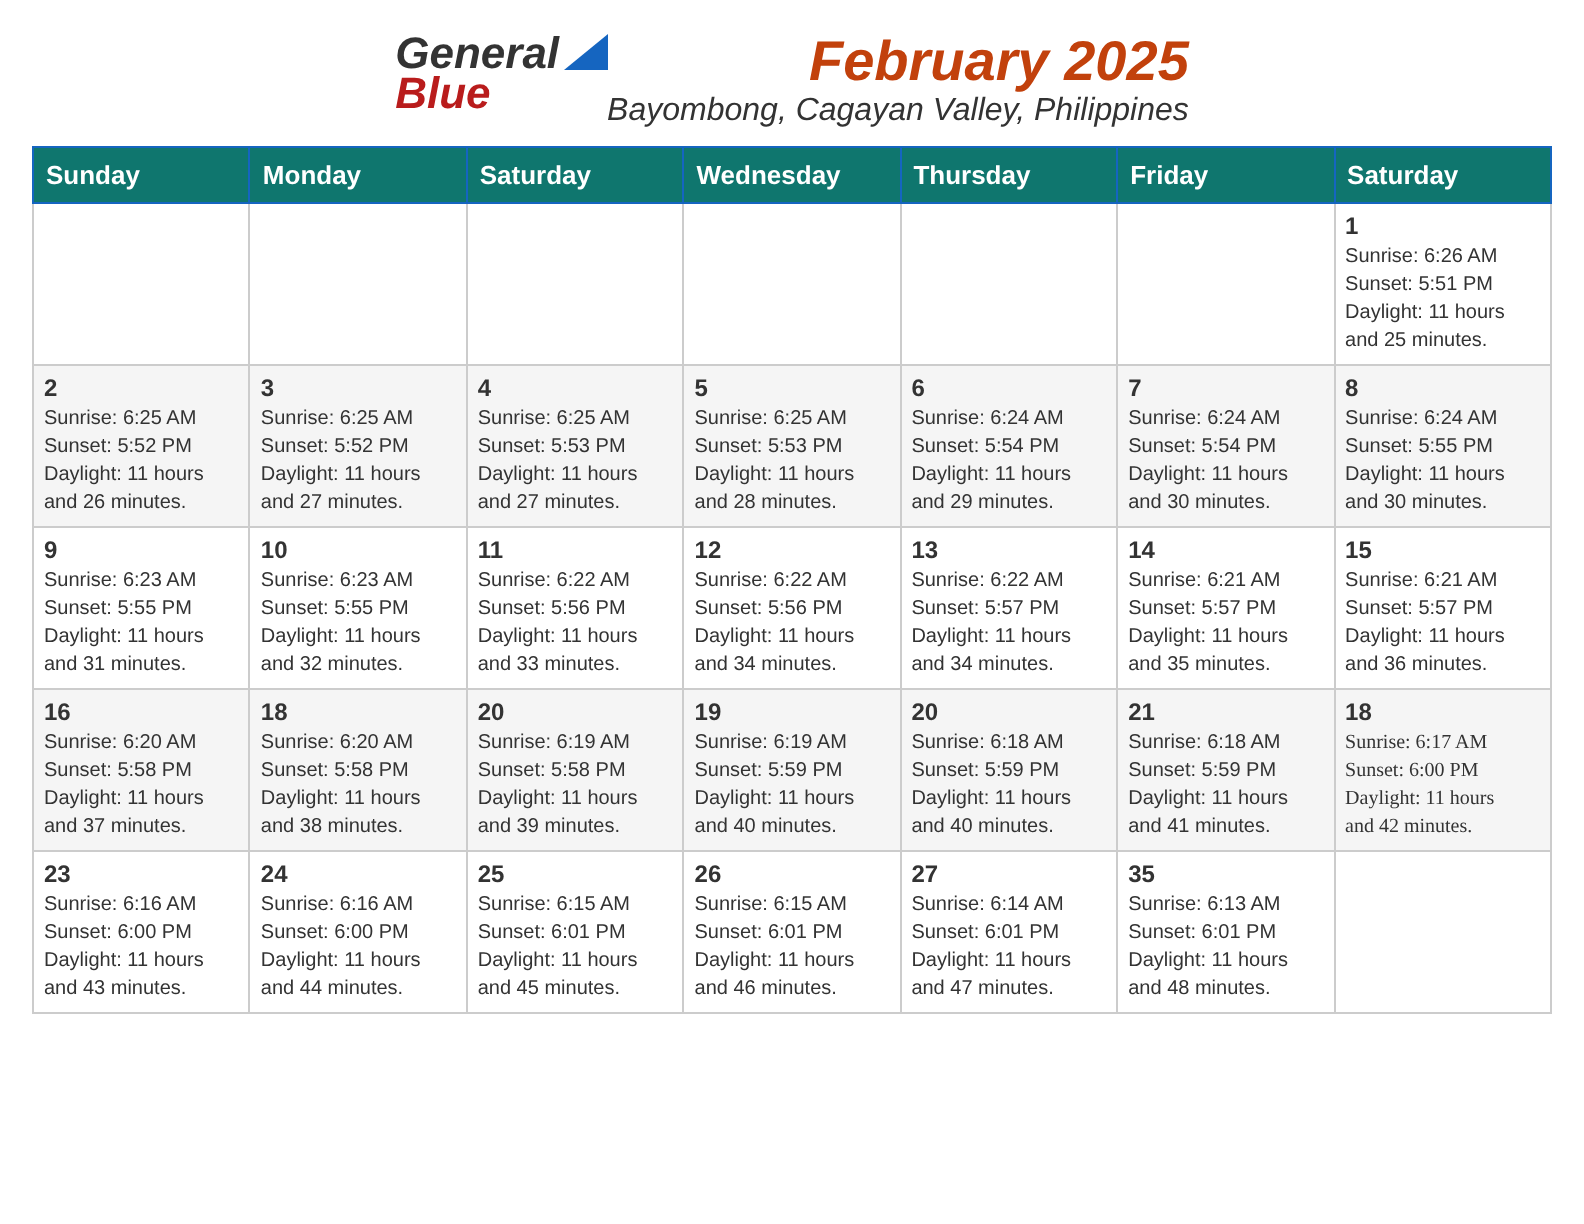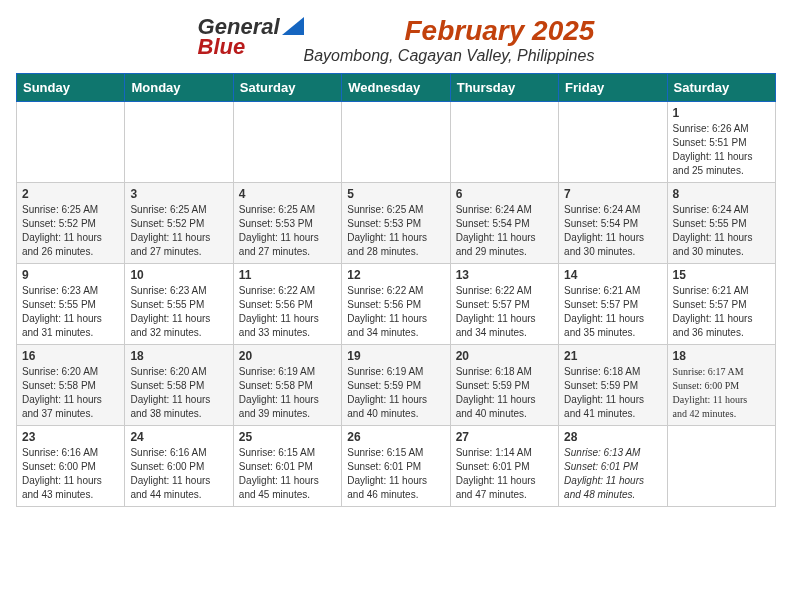--- a/index.html
+++ b/index.html
@@ -312,28 +312,28 @@
         </td>
         <td>
           <span class="day-number">26</span>
           <div class="day-info" style="white-space: pre-line;">Sunrise: 6:15 AM
 Sunset: 6:01 PM
 Daylight: 11 hours
 and 46 minutes.</div>
         </td>
         <td>
           <span class="day-number">27</span>
-          <div class="day-info" style="white-space: pre-line;">Sunrise: 1:14 AM
+          <div class="day-info" style="white-space: pre-line;">Sunrise: 6:14 AM
 Sunset: 6:01 PM
 Daylight: 11 hours
 and 47 minutes.</div>
         </td>
         <td>
-          <span class="day-number">28</span>
-          <div class="day-info" style="white-space: pre-line; font-style: italic;">Sunrise: 6:13 AM
+          <span class="day-number">35</span>
+          <div class="day-info" style="white-space: pre-line;">Sunrise: 6:13 AM
 Sunset: 6:01 PM
 Daylight: 11 hours
 and 48 minutes.</div>
         </td>
         <td class="empty-cell"></td>
       </tr>
     </tbody>
 </table>
 
 </body></html>

